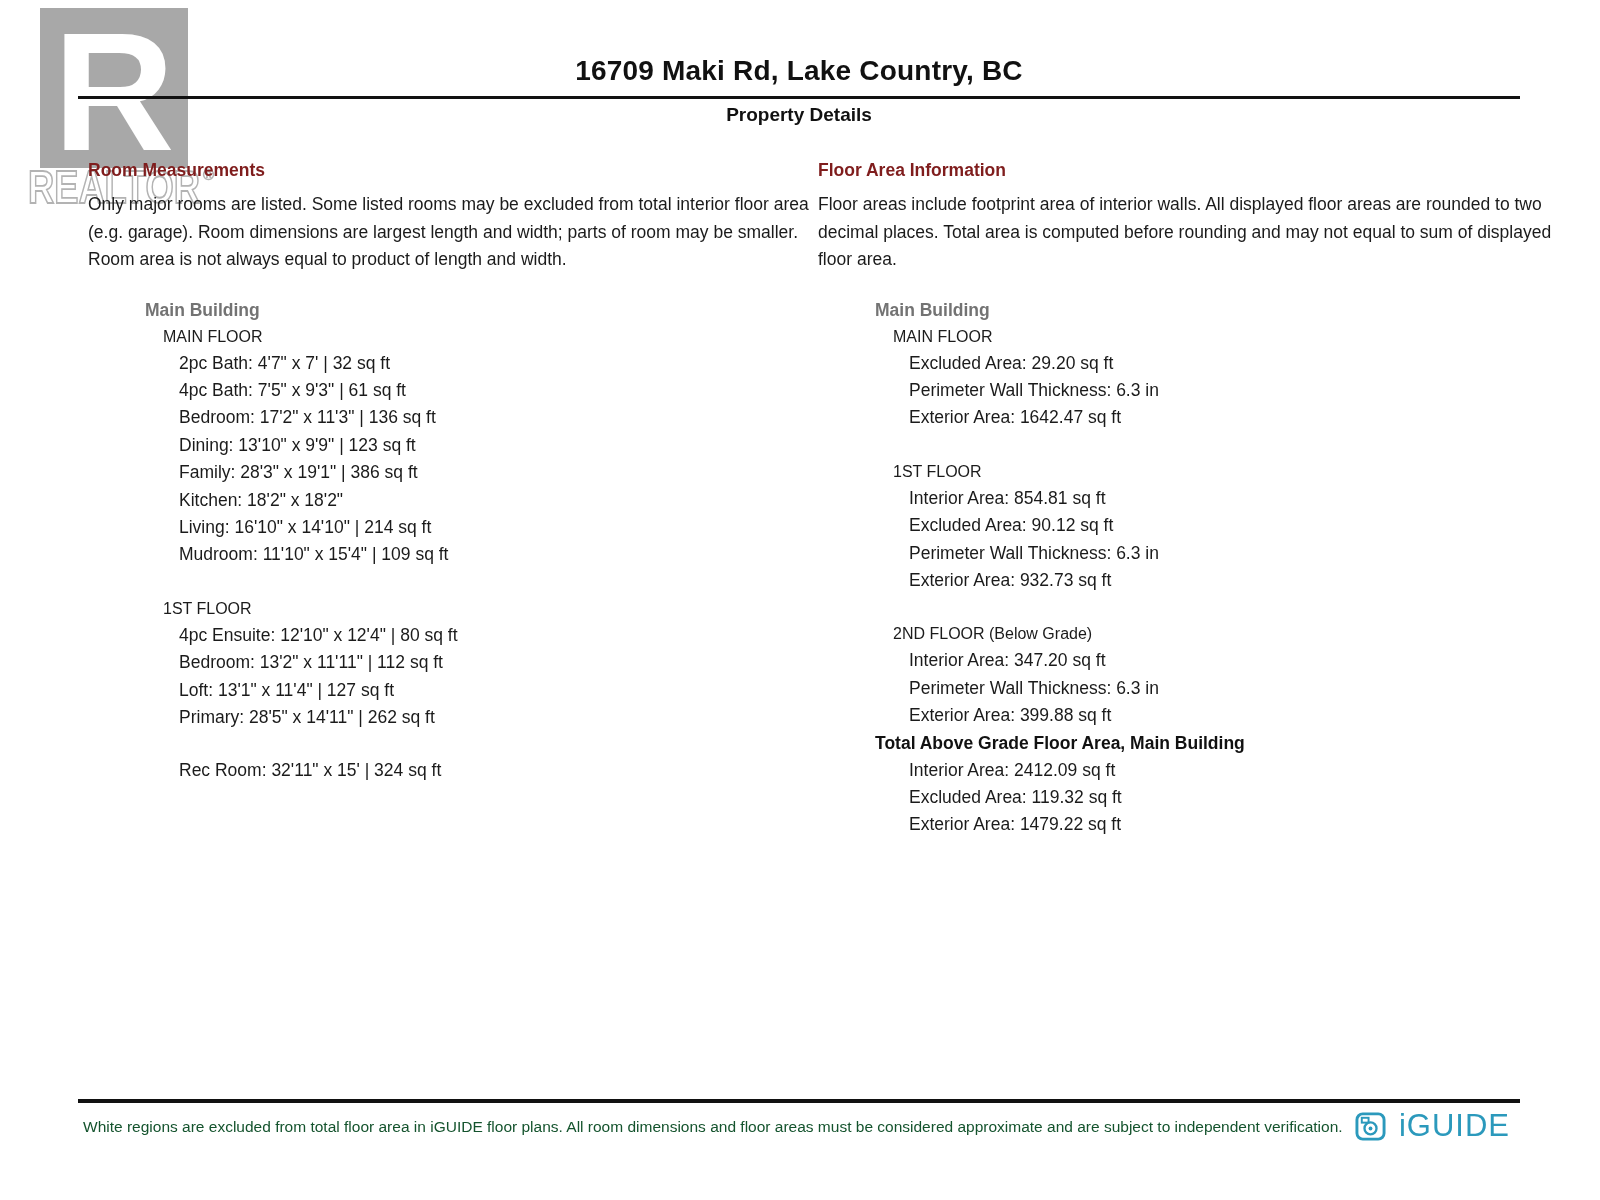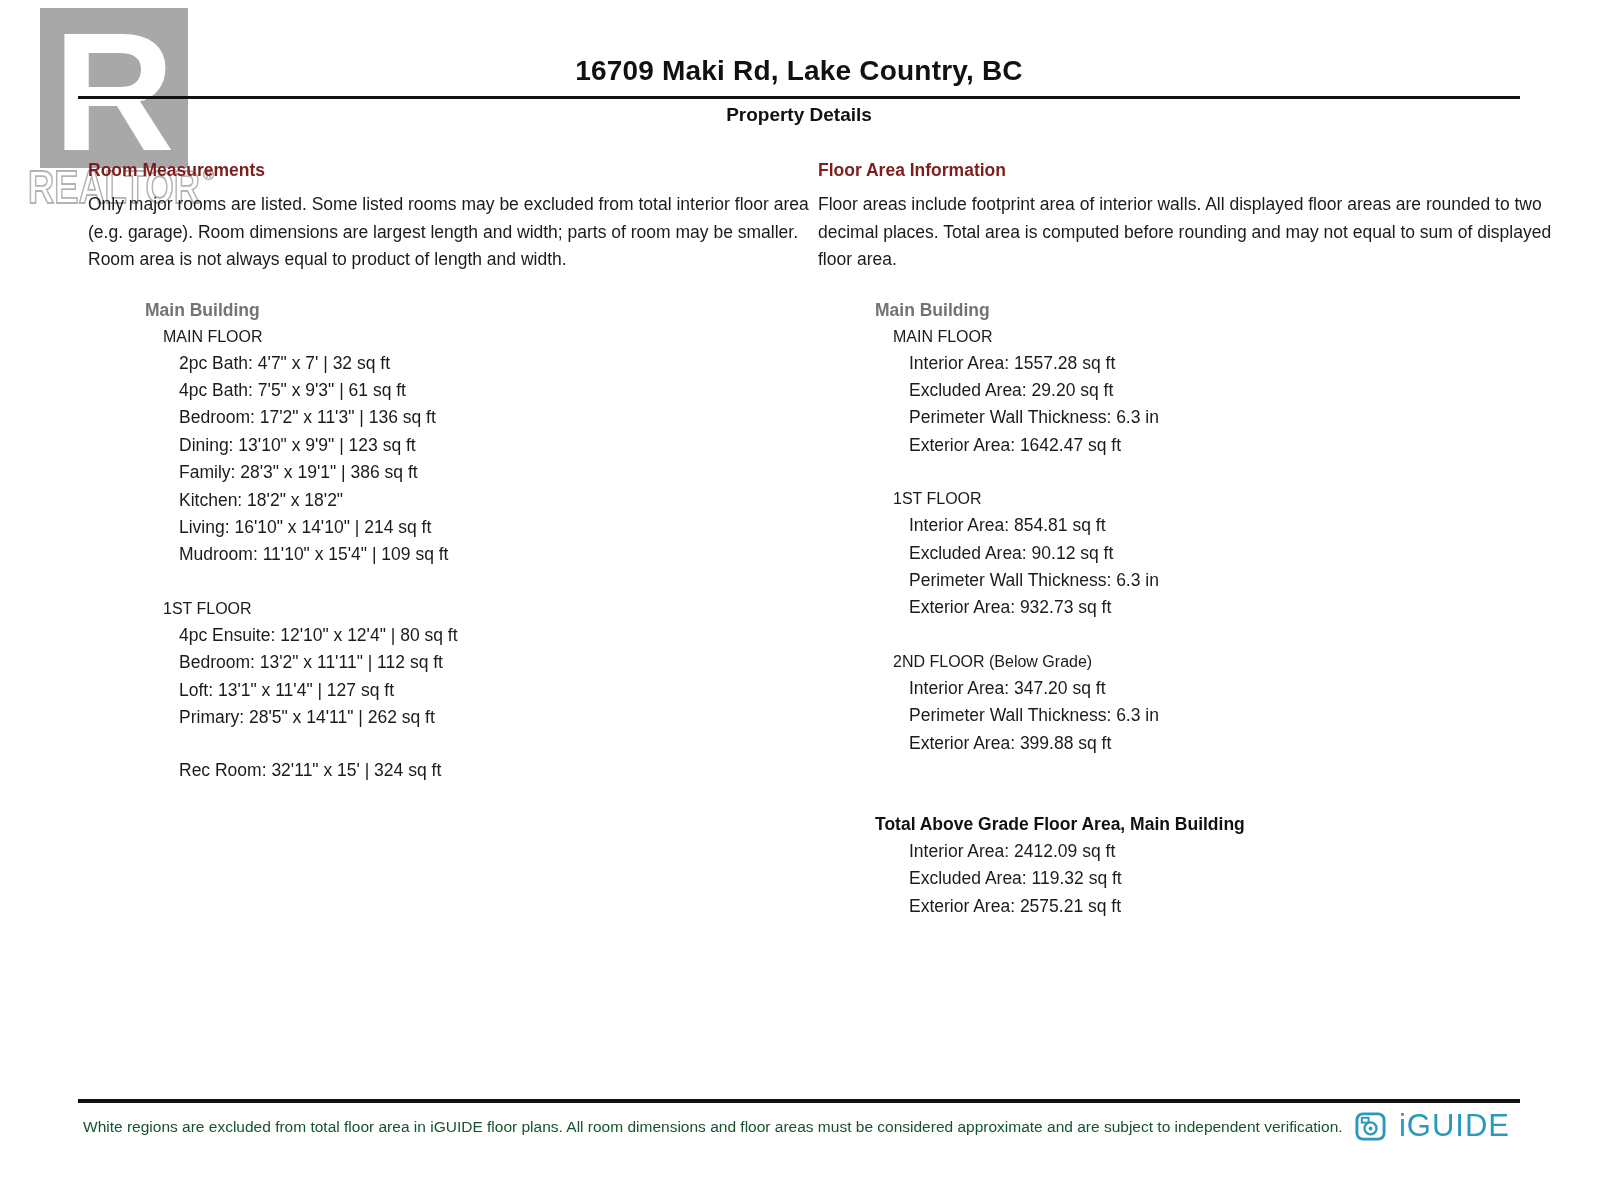--- a/index.html
+++ b/index.html
@@ -31,21 +31,21 @@
   .col{position:absolute;top:157px;width:710px;z-index:2;}
   .col-left{left:88px;}
   .col-right{left:818px;}
   .sec-heading{font-size:17.5px;font-weight:bold;line-height:27px;margin:0 0 7px 0;color:#7f1d1d;}
   .desc-line{font-size:17.5px;line-height:27.5px;white-space:nowrap;}
   .building{margin:23px 0 0 57px;font-size:17.5px;font-weight:bold;line-height:26px;color:#737373;}
   .floors{margin:0;}
   .floor-block + .floor-block{margin-top:26px;}
   .floor-name{margin-left:75px;font-size:16px;line-height:27px;}
   .item{margin-left:91px;font-size:17.5px;line-height:27.4px;white-space:nowrap;}
-  .total-block{margin-top:54px;}
+  .total-block{}
   .total-heading{margin-left:57px;font-size:17.5px;font-weight:bold;line-height:27px;color:#111;}
   
   .hr-bottom{
     position:absolute;left:78px;top:1099px;width:1442px;height:4px;
     background:#111;z-index:2;
   }
   .disclaimer{
     position:absolute;left:83px;top:1118px;z-index:2;
     font-size:15.5px;color:#14532d;white-space:nowrap;
   }
@@ -113,21 +113,20 @@
     <h3 class="sec-heading">Floor Area Information</h3>
     <div class="desc">
       <div class="desc-line">Floor areas include footprint area of interior walls. All displayed floor areas are rounded to two</div>
       <div class="desc-line">decimal places. Total area is computed before rounding and may not equal to sum of displayed</div>
       <div class="desc-line">floor area.</div>
     </div>
     <div class="building">Main Building</div>
     <div class="floors">
       <div class="floor-block">
         <div class="floor-name">MAIN FLOOR</div>
-        <div class="item">Interior Area: 1557.28 sq ft</div>
         <div class="item">Excluded Area: 29.20 sq ft</div>
         <div class="item">Perimeter Wall Thickness: 6.3 in</div>
         <div class="item">Exterior Area: 1642.47 sq ft</div>
       </div>
       <div class="floor-block">
         <div class="floor-name">1ST FLOOR</div>
         <div class="item">Interior Area: 854.81 sq ft</div>
         <div class="item">Excluded Area: 90.12 sq ft</div>
         <div class="item">Perimeter Wall Thickness: 6.3 in</div>
         <div class="item">Exterior Area: 932.73 sq ft</div>
@@ -136,21 +135,21 @@
         <div class="floor-name">2ND FLOOR (Below Grade)</div>
         <div class="item">Interior Area: 347.20 sq ft</div>
         <div class="item">Perimeter Wall Thickness: 6.3 in</div>
         <div class="item">Exterior Area: 399.88 sq ft</div>
       </div>
     </div>
     <div class="total-block">
       <div class="total-heading">Total Above Grade Floor Area, Main Building</div>
       <div class="item">Interior Area: 2412.09 sq ft</div>
       <div class="item">Excluded Area: 119.32 sq ft</div>
-      <div class="item">Exterior Area: 2575.21 sq ft</div>
+      <div class="item">Exterior Area: 1479.22 sq ft</div>
     </div>
   </section>
 
   <div class="hr-bottom"></div>
   <div class="disclaimer">White regions are excluded from total floor area in iGUIDE floor plans. All room dimensions and floor areas must be considered approximate and are subject to independent verification.</div>
   <div class="iguide">
     <svg width="31" height="31" viewBox="0 0 32 32">
       <rect x="2" y="3" width="28" height="26" rx="6" fill="none" stroke="#2b99bc" stroke-width="3"></rect>
       <rect x="7" y="7" width="7" height="5" fill="none" stroke="#2b99bc" stroke-width="2"></rect>
       <circle cx="16" cy="18" r="6.2" fill="none" stroke="#2b99bc" stroke-width="2.4"></circle>

